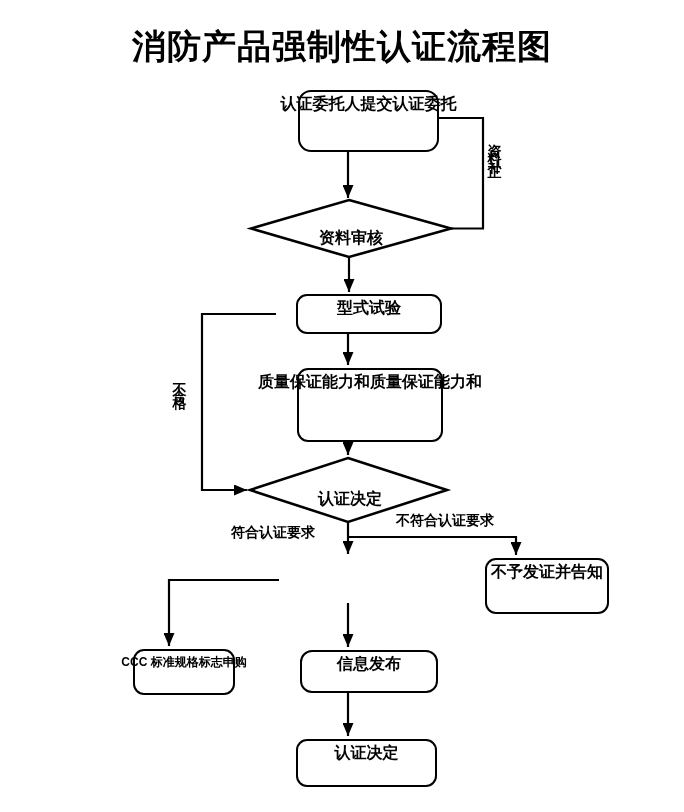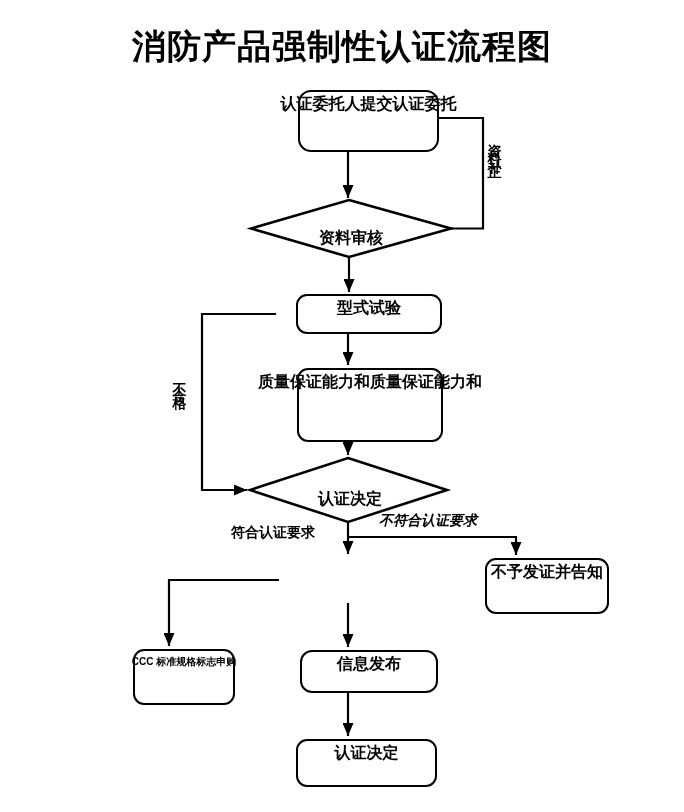--- a/index.html
+++ b/index.html
@@ -86,34 +86,34 @@
   </div>
 
   <div class="diamond-label" style="left:350px; top:490px;">认证决定</div>
 
 
   <div class="node" style="left:465px; top:558px; width:124px; height:56px; border-radius:11px;">
     <span>不予发证</span>
     <span>并告知</span>
   </div>
 
-  <div class="node" style="left:113px; top:649px; width:102px; height:56px; border-radius:11px; font-size:10px; line-height:22px;">
+  <div class="node" style="left:113px; top:649px; width:102px; height:46px; border-radius:11px; font-size:12px; line-height:22px;">
     <span>CCC 标准规</span>
     <span>格标志申购</span>
   </div>
 
   <div class="node" style="left:280px; top:650px; width:138px; height:43px; border-radius:12px;">
     <span>信息发布</span>
   </div>
 
   <div class="node" style="left:276px; top:739px; width:141px; height:48px; border-radius:11px;">
     <span>认证决定</span>
   </div>
 
   <div class="vlabel" style="left:486px; top:133px;">资料补正</div>
 
   <div class="vlabel" style="left:171px; top:371px;">不合格</div>
 
   <div class="elabel" style="left:231px; top:524px;">符合认证要求</div>
 
-  <div class="elabel" style="left:379px; top:512px;font-style:italic;">不符合认证要求</div>
+  <div class="elabel" style="left:396px; top:512px;">不符合认证要求</div>
 
 </div>
 
 </body></html>

